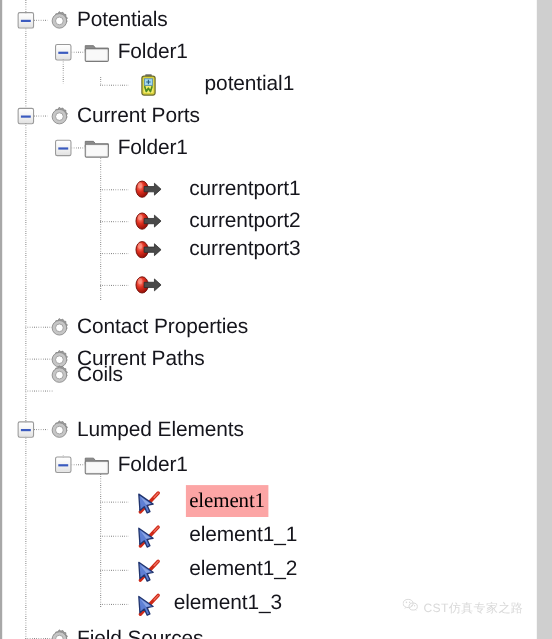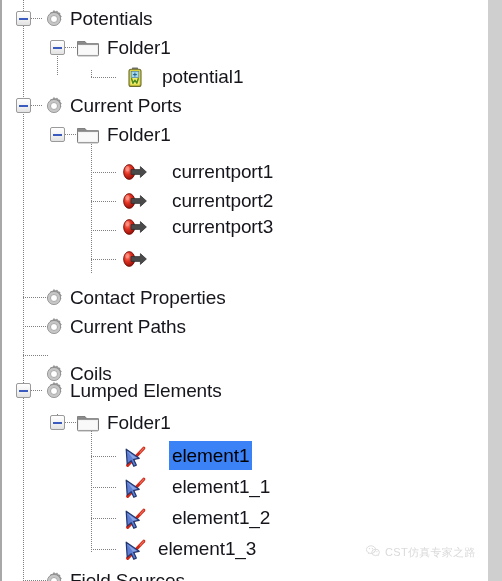--- a/index.html
+++ b/index.html
@@ -50,24 +50,25 @@
     align-items:center;
   }
   .label{
     font-size:19px;
     color:#15151c;
     white-space:nowrap;
     line-height:29px;
     letter-spacing:-0.1px;
   }
   .label.selected{
-    background:#3b82f6;
+    background:#fca5a5;
     padding:0 3px;
     margin-left:-3px;
     color:#000000;
+    font-family:Liberation Serif, serif;
   }
 
   
   .expander{
     position:absolute;
     width:15px;height:15px;
     box-sizing:border-box;
     border:1px solid #9a9a9a;
     border-radius:2px;
     background:linear-gradient(to bottom,#ffffff 0%,#f2f2f2 55%,#e2e2e2 100%);
@@ -165,21 +166,21 @@
         <span class="icon" style="width: 22px; left: 122px; top: 3.5px;">
           <svg width="22" height="22" viewBox="0 0 22 22">
             <rect x="8" y="1.6" width="6" height="2" rx="0.6" fill="#707070"></rect>
             <rect x="5" y="3.2" width="12" height="17.2" rx="2" fill="#d9d03a" stroke="#6b6b2e" stroke-width="1.1"></rect>
             <rect x="6.6" y="5" width="8.8" height="13.6" rx="1.2" fill="#f2ec6e"></rect>
             <rect x="7.2" y="5.6" width="7.6" height="6" fill="#9fd8f0" stroke="#4a7fa8" stroke-width="0.7"></rect>
             <path d="M10.9 6.6v4M8.9 8.6h4" stroke="#2a5d82" stroke-width="1"></path>
             <path d="M7.6 12.8l1.4 4.4 1.9-3 1.9 3 1.4-4.4" fill="none" stroke="#4f8b1f" stroke-width="1.5" stroke-linejoin="round" stroke-linecap="round"></path>
           </svg>
         </span>
-        <span class="label" style="position: absolute; left: 160px;">potential1</span>
+        <span class="label" style="position: absolute; left: 184px;">potential1</span>
       </div>
       <div class="row" style="top: 91px;">
         <span class="expander" style="left: 14px; top: 7px;"></span>
         <span class="icon" style="width: 22px; left: 41px; top: 3.5px;">
           <svg width="22" height="22" viewBox="0 0 22 22">
             <g fill="#9d9d9d" stroke="#7a7a7a" stroke-width="0.6">
               <path d="M11 1.6l1.6 1.1 1.9-.5.9 1.7 1.9.4-.1 1.9 1.5 1.2-1 1.7.7 1.8-1.7.9-.4 1.9-1.9.1-1.2 1.5-1.7-.9-1.8.7-.9-1.7-1.9-.4.1-1.9-1.5-1.2 1-1.7-.7-1.8 1.7-.9.4-1.9 1.9-.1z" transform="translate(0,1) scale(0.98)"></path>
             </g>
             <circle cx="11" cy="11" r="6.6" fill="#c6c6c6" stroke="#8a8a8a" stroke-width="0.8"></circle>
             <circle cx="11" cy="11" r="3.5" fill="#ffffff" stroke="#9a9a9a" stroke-width="0.8"></circle>
@@ -282,21 +283,21 @@
           <svg width="22" height="22" viewBox="0 0 22 22">
             <g fill="#9d9d9d" stroke="#7a7a7a" stroke-width="0.6">
               <path d="M11 1.6l1.6 1.1 1.9-.5.9 1.7 1.9.4-.1 1.9 1.5 1.2-1 1.7.7 1.8-1.7.9-.4 1.9-1.9.1-1.2 1.5-1.7-.9-1.8.7-.9-1.7-1.9-.4.1-1.9-1.5-1.2 1-1.7-.7-1.8 1.7-.9.4-1.9 1.9-.1z" transform="translate(0,1) scale(0.98)"></path>
             </g>
             <circle cx="11" cy="11" r="6.6" fill="#c6c6c6" stroke="#8a8a8a" stroke-width="0.8"></circle>
             <circle cx="11" cy="11" r="3.5" fill="#ffffff" stroke="#9a9a9a" stroke-width="0.8"></circle>
           </svg>
         </span>
         <span class="label" style="position: absolute; left: 68px;">Current Paths</span>
       </div>
-      <div class="row" style="top: 359px;">
+      <div class="row" style="top: 326px;">
         <span class="icon" style="width: 22px; left: 41px; top: 3.5px;">
           <svg width="22" height="22" viewBox="0 0 22 22">
             <g fill="#9d9d9d" stroke="#7a7a7a" stroke-width="0.6">
               <path d="M11 1.6l1.6 1.1 1.9-.5.9 1.7 1.9.4-.1 1.9 1.5 1.2-1 1.7.7 1.8-1.7.9-.4 1.9-1.9.1-1.2 1.5-1.7-.9-1.8.7-.9-1.7-1.9-.4.1-1.9-1.5-1.2 1-1.7-.7-1.8 1.7-.9.4-1.9 1.9-.1z" transform="translate(0,1) scale(0.98)"></path>
             </g>
             <circle cx="11" cy="11" r="6.6" fill="#c6c6c6" stroke="#8a8a8a" stroke-width="0.8"></circle>
             <circle cx="11" cy="11" r="3.5" fill="#ffffff" stroke="#9a9a9a" stroke-width="0.8"></circle>
           </svg>
         </span>
         <span class="label" style="position: absolute; left: 68px;">Coils</span>

